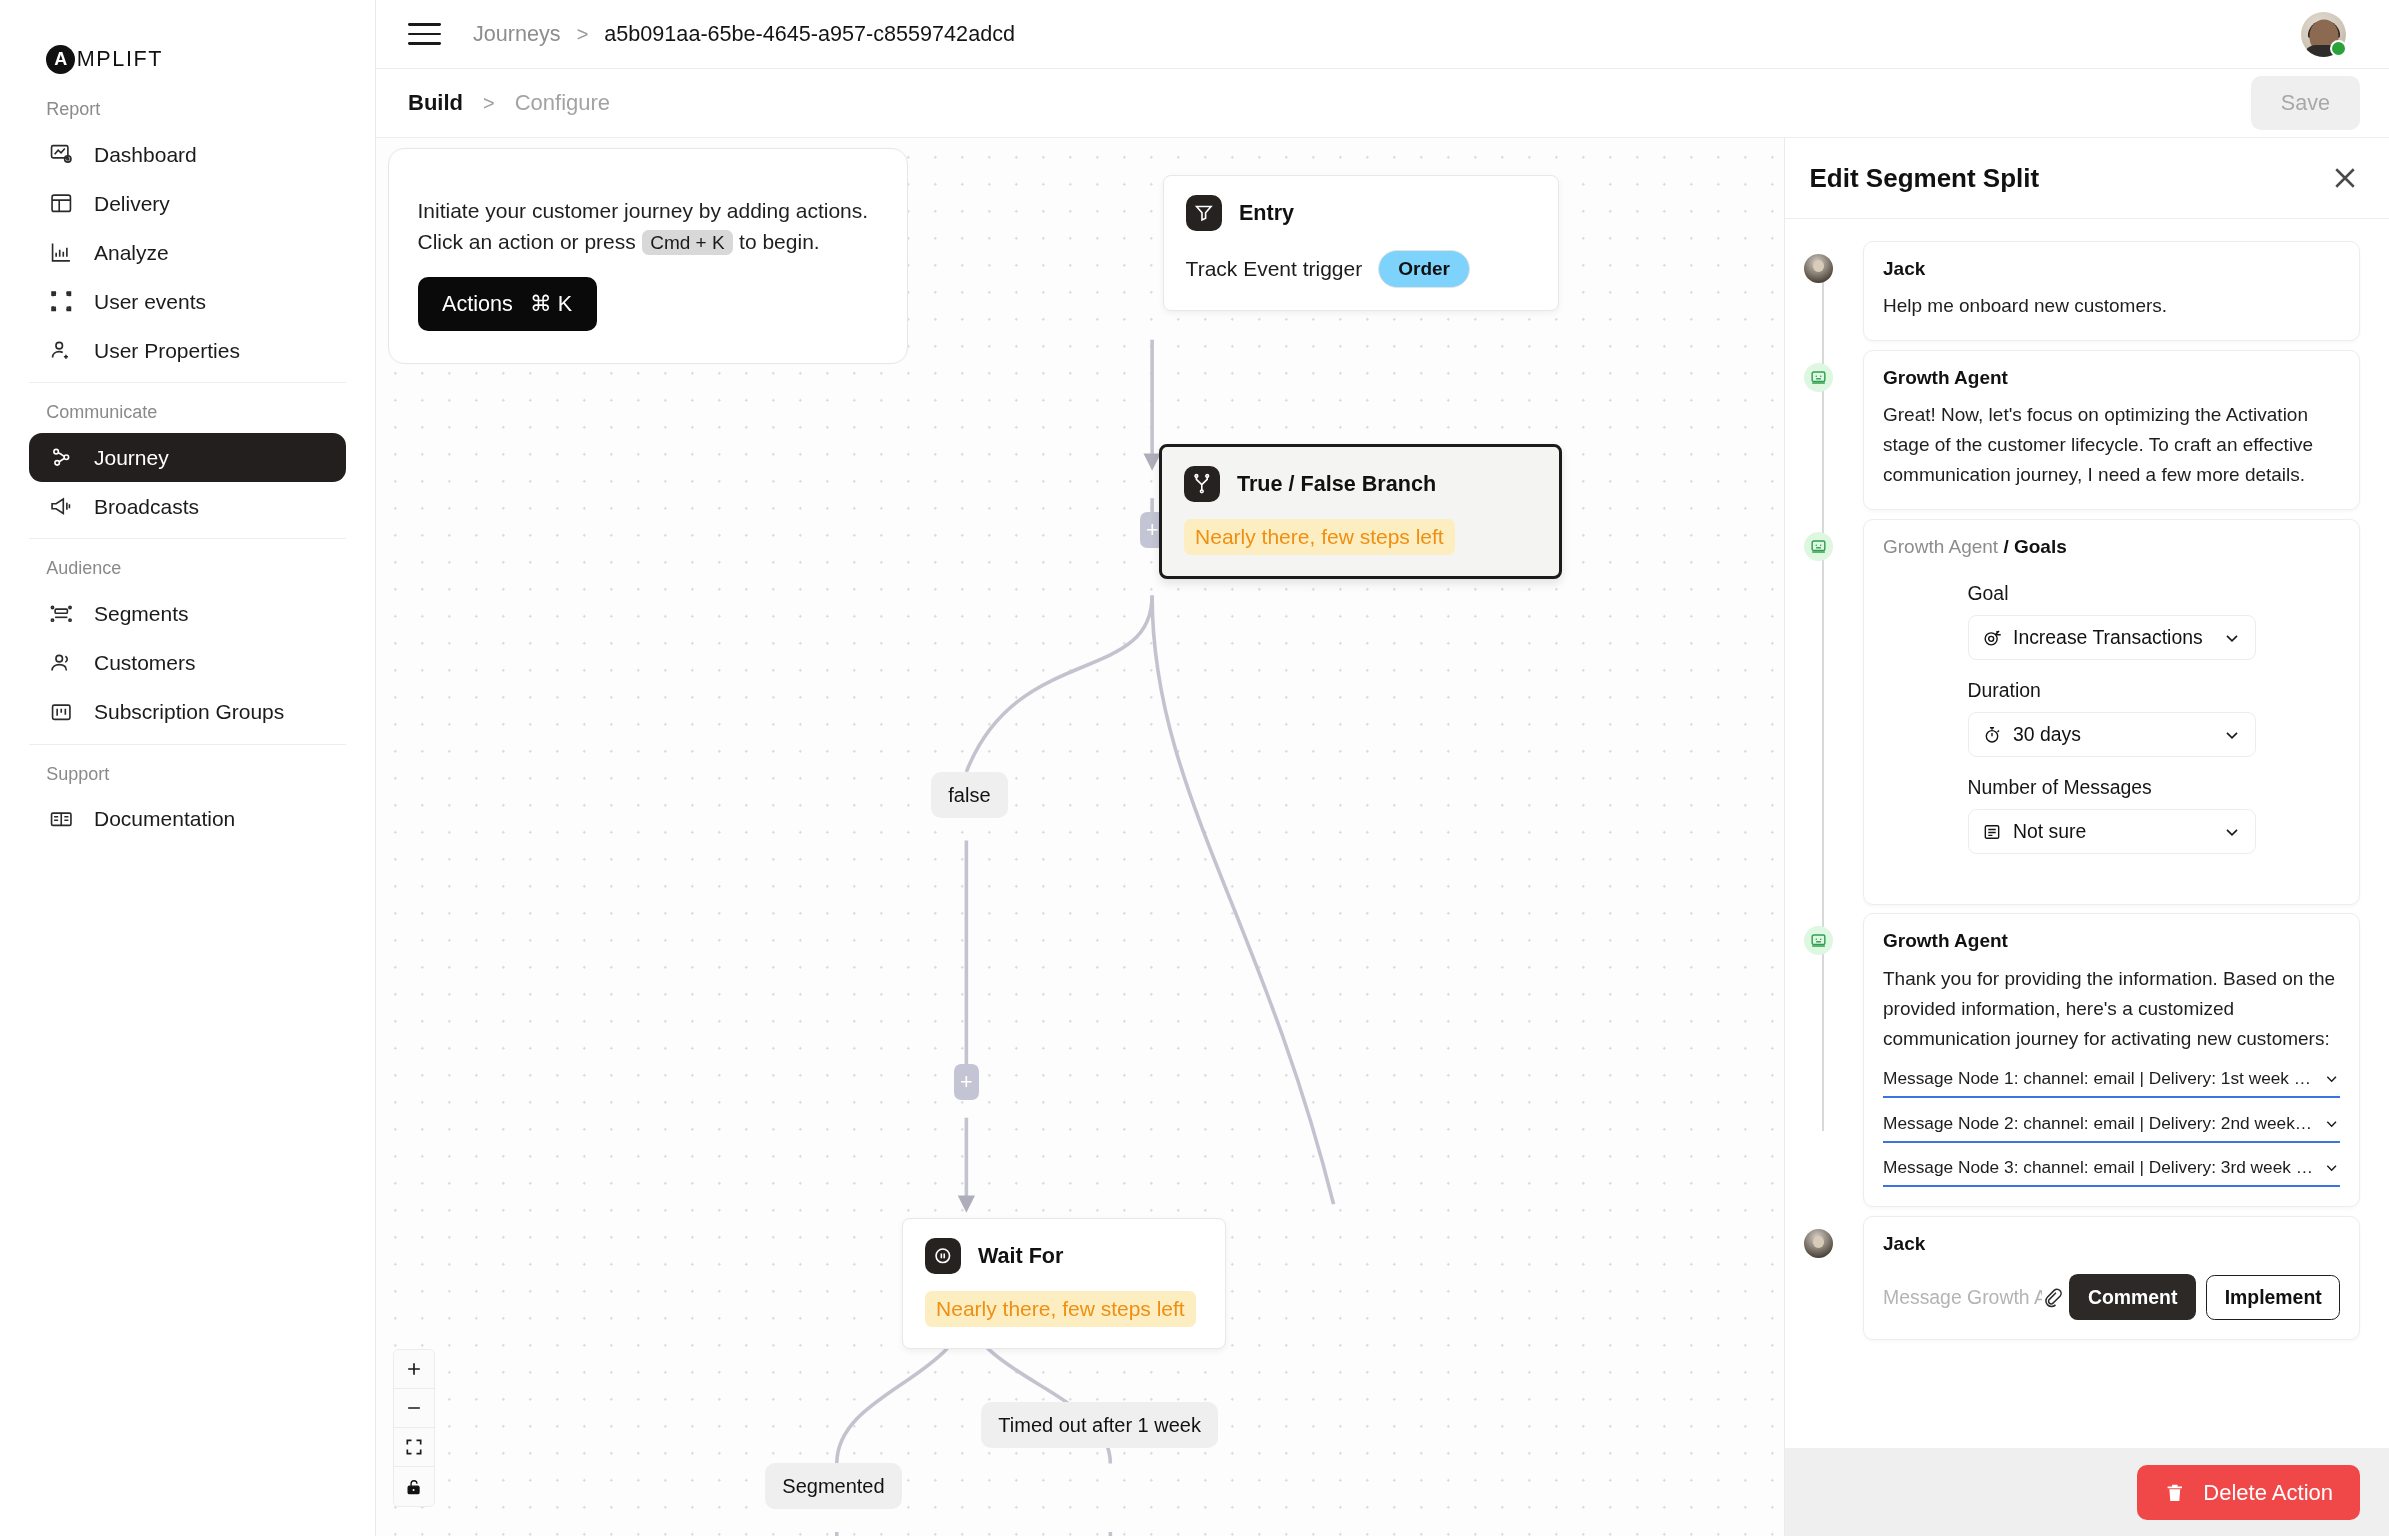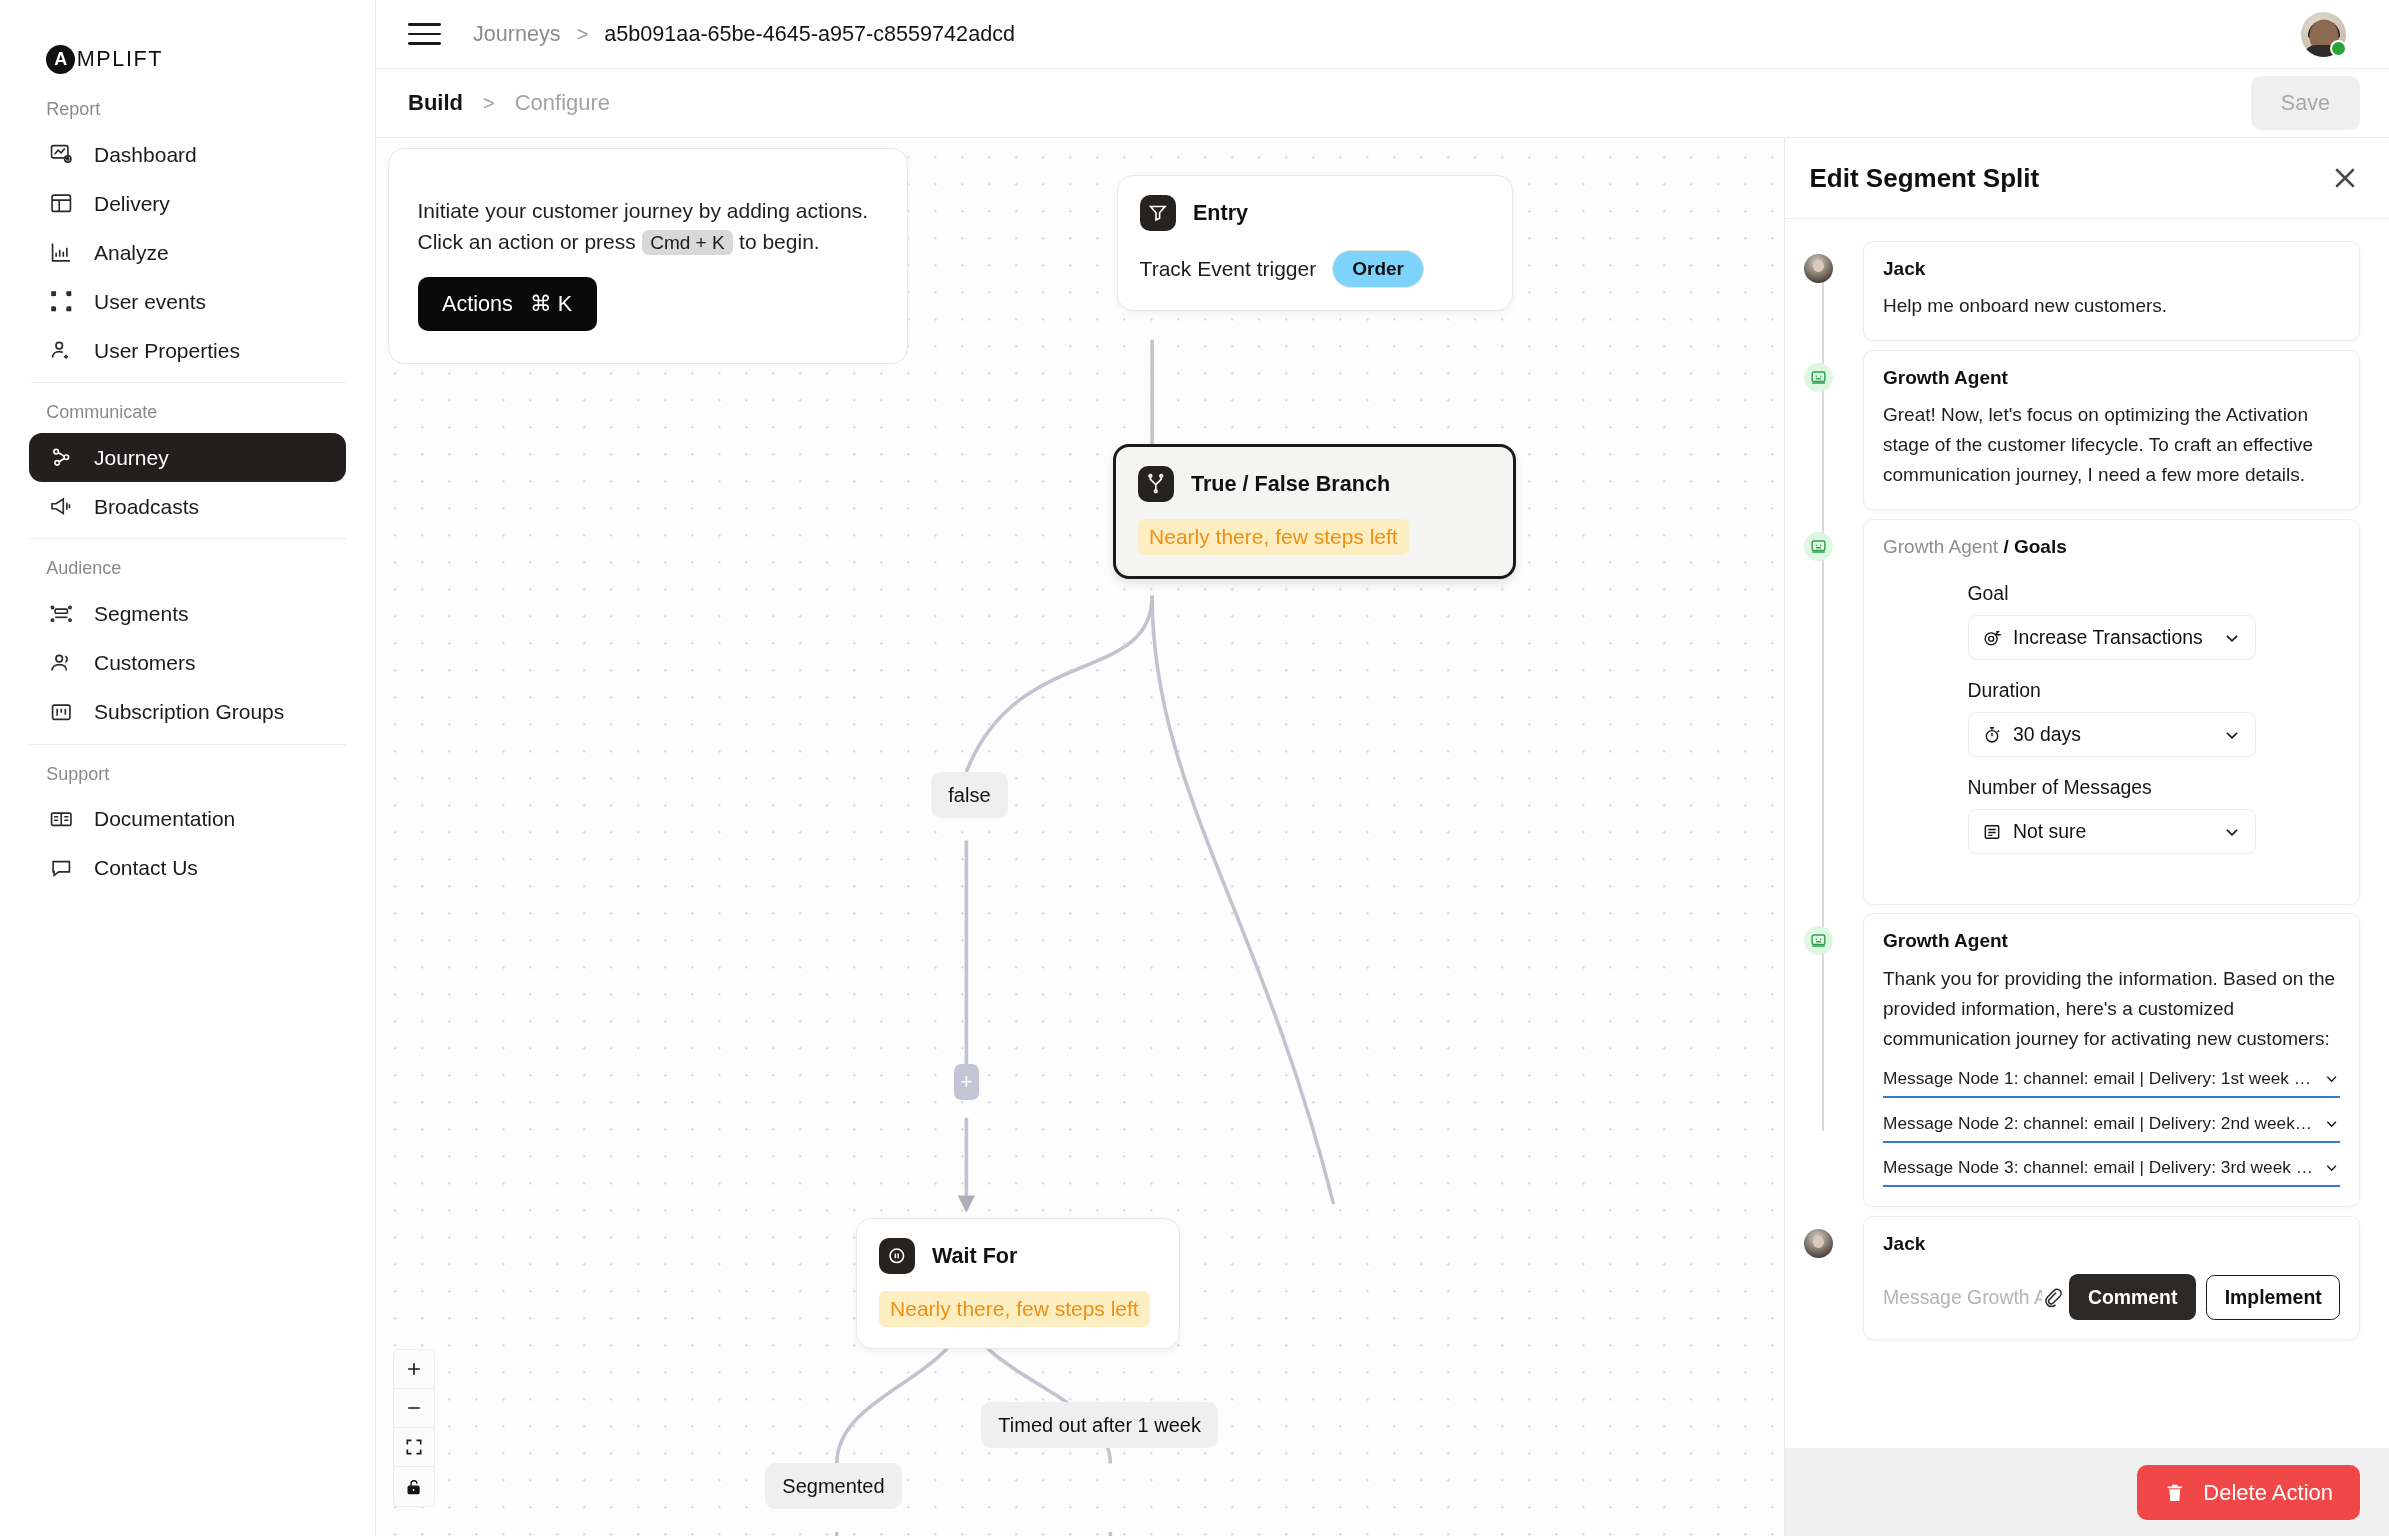--- a/index.html
+++ b/index.html
@@ -108,23 +108,24 @@
   .kbd-inline {
     background: #d8d8d8; border-radius: 6.5px; padding: 2.2px 8.6px; font-size: 19px; color: #1a1a1a;
   }
   .actions-btn {
     margin-top: 20px; display: inline-flex; align-items: center; gap: 17.3px;
     background: #0a0a0a; color: #fff; font-size: 21.6px;
     padding: 13.7px 24.5px; border-radius: 10px; border: none; cursor: pointer;
   }
 
   .node {
-    position: absolute; background: #fff; border: 1.4px solid #e8e8e8; border-radius: 16px;
+    position: absolute; background: #fff; border: 1.4px solid #e8e8e8; border-radius: 8px;
     box-shadow: 0 2.2px 6.5px rgba(20,20,30,.05);
     padding: 19px 21.6px 21.6px 21.6px;
+    margin-left: 46px;
   }
   .node.selected {
     background: #f4f4f3; border: 3.6px solid #1d1b1a; box-shadow: 0 4.3px 10px rgba(0,0,0,.10);
   }
   .node-head { display: flex; align-items: center; gap: 17.3px; }
   .node-badge {
     width: 36px; height: 36px; flex: 0 0 36px; border-radius: 10px; background: #262220;
     display: flex; align-items: center; justify-content: center;
   }
   .node-badge svg { width: 21.6px; height: 21.6px; display:block; }
@@ -380,28 +381,20 @@
       <div class="nav-head">Support</div>
       <div class="nav-item">
         <span class="ico">
             <svg viewBox="0 0 24 24" fill="none" stroke="#2a2a2a" stroke-width="1.6">
               <rect x="2.5" y="6" width="19" height="12" rx="1.4"></rect>
               <path d="M12 6v12"></path>
               <path d="M5 9.5h4M5 13h4M15 9.5h4M15 13h4"></path>
             </svg>
           </span>
         <span class="nav-label">Documentation</span>
-      </div>
-      <div class="nav-item">
-        <span class="ico">
-            <svg viewBox="0 0 24 24" fill="none" stroke="#2a2a2a" stroke-width="1.6">
-              <path d="M4 5.5h16v10H9.5L5 19v-3.5H4z"></path>
-            </svg>
-          </span>
-        <span class="nav-label">Contact Us</span>
       </div>
     </div>
   </aside>
 
   <div class="main">
 
     <div class="topbar">
       <div class="hamburger">
           <i></i>
           <i></i>

